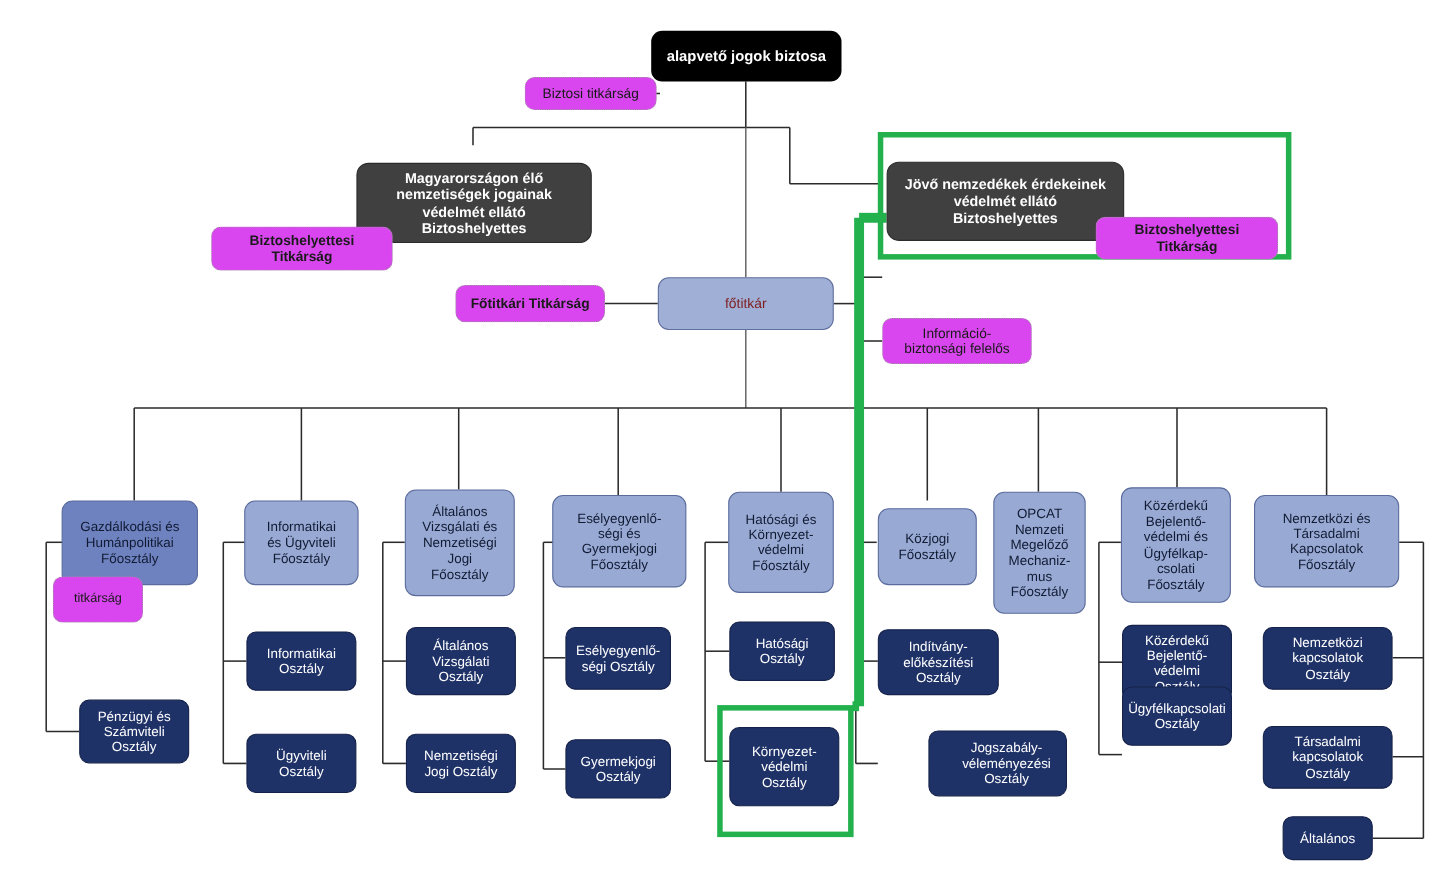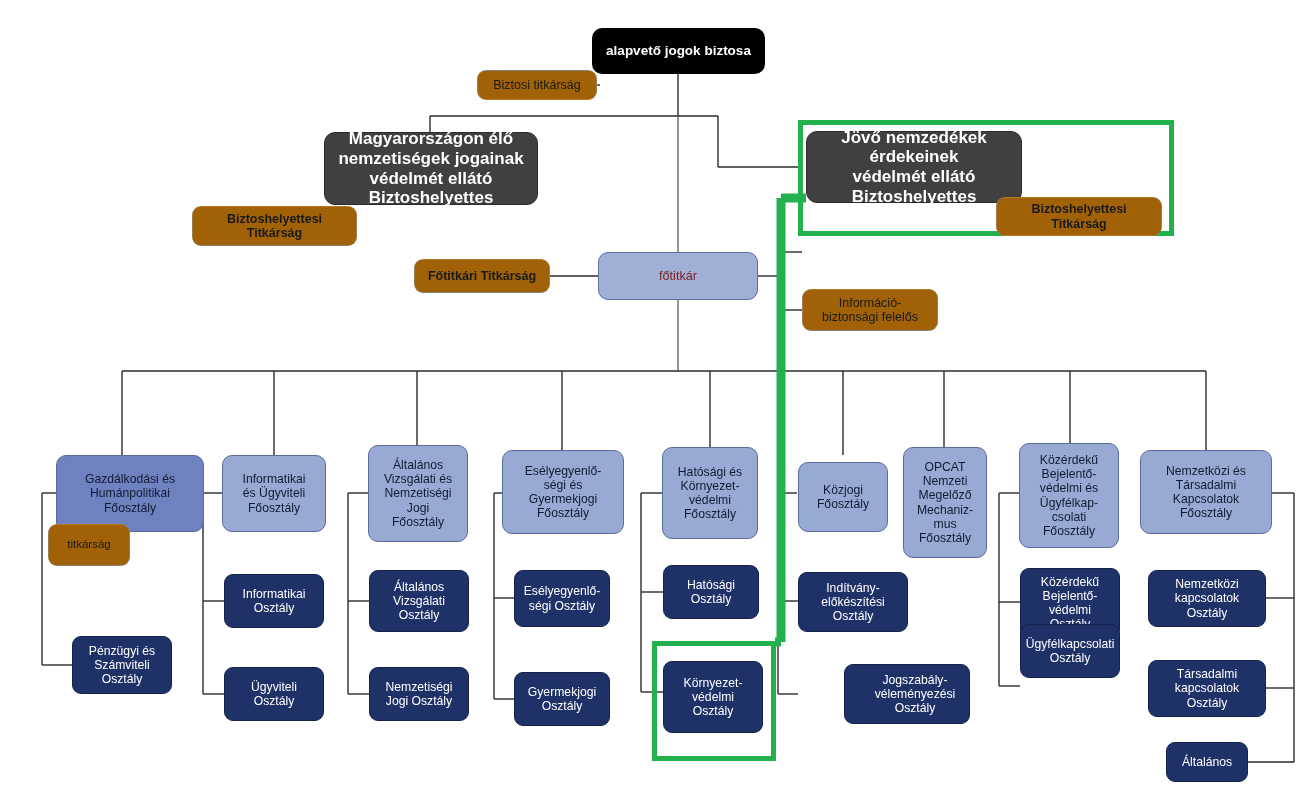--- a/index.html
+++ b/index.html
@@ -10,25 +10,25 @@
   svg.lines{position:absolute;left:0;top:0;width:1311px;height:797px;pointer-events:none;}
 
   .node{position:absolute;box-sizing:border-box;display:flex;align-items:center;
         justify-content:center;text-align:center;border-radius:9px;
         line-height:1.16;white-space:pre-line;}
 
   
   .n-black{background:#000000;color:#ffffff;font-weight:bold;font-size:13.5px;border-radius:10px;}
 
   
-  .n-grey{background:#404040;color:#ffffff;font-weight:bold;font-size:17px;
-          border:1px solid #2b2b2b;border-radius:11px;}
-
-  
-  .n-dotted{background:#a16207;color:#1a1a1a;font-size:12.5px;
+  .n-grey{background:#404040;color:#ffffff;font-weight:bold;font-size:13px;
+          border:1px solid #2b2b2b;border-radius:11px;margin-top:16px;}
+
+  
+  .n-dotted{background:#d946ef;color:#1a1a1a;font-size:12.5px;
             border:1.4px dotted #9a9a9a;border-radius:9px;}
   .n-dotted.bold{font-weight:bold;}
 
   
   .n-lilac{background:#9fafd6;color:#7f1d1d;font-size:12.6px;
            border:1px solid #5f6f9e;border-radius:10px;}
 
   
   .n-dept{background:#98aad4;color:#111a33;font-size:12.2px;
           border:1px solid #5a6b9c;border-radius:10px;}
@@ -153,21 +153,21 @@
 Titkárság</div>
 
   <div class="node n-lilac" style="left:598px;top:252px;width:160px;height:48px;">főtitkár</div>
 
   <div class="node n-dotted bold" style="left:414px;top:259px;width:136px;height:34px;">Főtitkári Titkárság</div>
 
 
   <div class="node n-dotted" style="left:802px;top:289px;width:136px;height:42px;">Információ-
 biztonsági felelős</div>
 
-  <div class="node n-dept dark" style="left:56px;top:455px;width:148px;height:77px;">Gazdálkodási és
+  <div class="node n-dept dark" style="left:56px;top:455px;width:124px;height:77px;">Gazdálkodási és
 Humánpolitikai
 Főosztály</div>
   <div class="node n-dotted" style="left:48px;top:524px;width:82px;height:42px;font-size:11.5px;">titkárság</div>
   <div class="node n-sub" style="left:72px;top:636px;width:100px;height:58px;">Pénzügyi és
 Számviteli
 Osztály</div>
 
   <div class="node n-dept" style="left:222px;top:455px;width:104px;height:77px;">Informatikai
 és Ügyviteli
 Főosztály</div>

